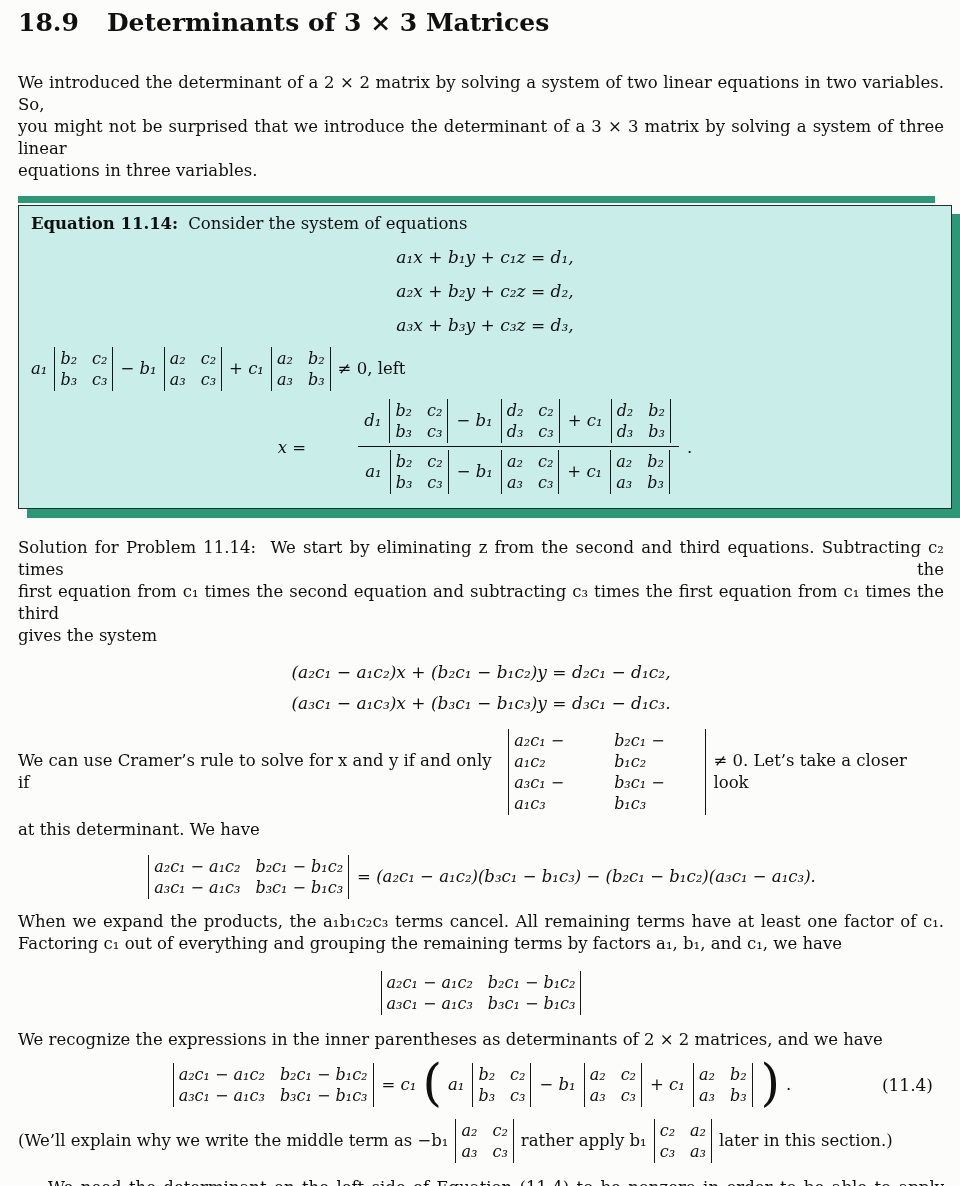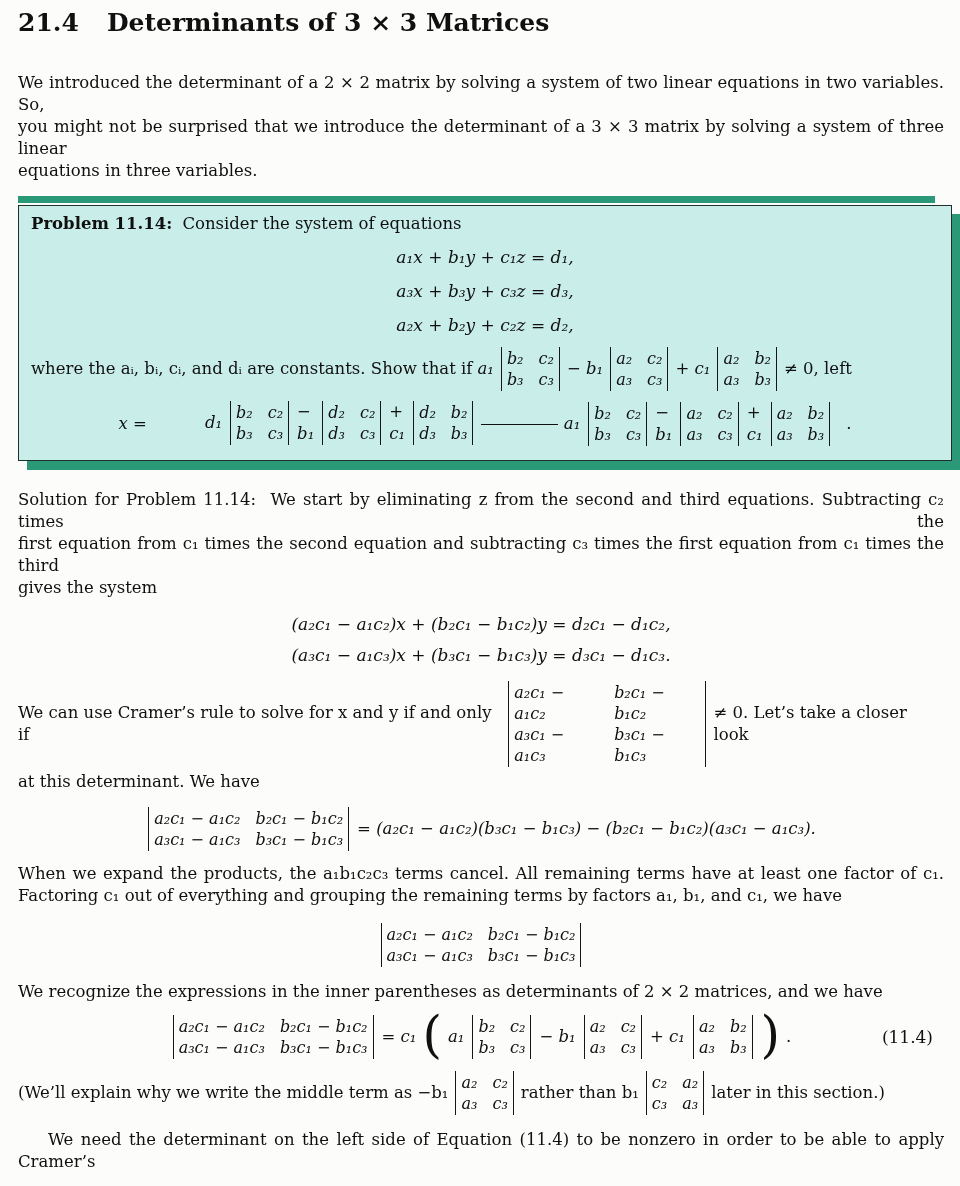--- a/index.html
+++ b/index.html
@@ -57,21 +57,21 @@
     padding: 1px 5px; margin: 0 2px;
     font-style: italic; font-size: 16px; vertical-align: middle;
   }
   .det-row { display: flex; justify-content: space-between; gap: 15px; line-height: 21px; }
   .det-big .det-row { }
   
   .xeq {
     display: flex; align-items: center; justify-content: center;
     gap: 8px; margin: 8px 0 2px 0;
   }
-  .frac { display: inline-flex; flex-direction: row; align-items: center; margin-left: 44px; }
+  .frac { display: inline-flex; flex-direction: column; align-items: center; margin-left: 44px; }
   .frac-row { display: inline-flex; align-items: center; gap: 6px; padding: 0 6px 3px 6px; }
   .frac-den { padding-top: 3px; }
   .frac-bar { height: 0; border-top: 1.6px solid #111; width: 100%; }
   
   .deq {
     display: flex; align-items: center; justify-content: center;
     gap: 6px; margin: 10px 0;
   }
   .deq-num-wrap { position: relative; }
   .eq-number {
@@ -88,43 +88,42 @@
     margin: 4px 0;
   }
   .cramer-wrap { margin: 2px 0 6px 0; }
   .sys-block { text-align: center; margin: 8px 0 10px 0; }
   .sys-block .eqline { line-height: 31px; font-size: 17px; }
 </style>
 </head>
 <body style="--green: #2b9877; color: rgb(16, 16, 16);">
 
 <header class="heading">
-  <span>21.4</span>
+  <span>18.9</span>
   <span>Determinants of 3 × 3 Matrices</span>
 </header>
 
 <p class="para" style="margin-bottom:14px;">
   <span class="pline j">We introduced the determinant of a 2 × 2 matrix by solving a system of two linear equations in two variables. So,</span>
   <span class="pline j">you might not be surprised that we introduce the determinant of a 3 × 3 matrix by solving a system of three linear</span>
   <span class="pline">equations in three variables.</span>
 </p>
 
 <div class="box-wrap">
   <div class="box-topbar" style="background: rgb(43, 152, 119);"></div>
   <div class="box" style="background: rgb(201, 238, 234); border-color: rgb(32, 48, 43);">
     <div class="box-head">
-      <span class="box-label">Problem 11.14:</span><span>Consider the system of equations</span>
+      <span class="box-label">Equation 11.14:</span><span>Consider the system of equations</span>
     </div>
     <div class="eqsys">
       <div class="eqline math">a₁x + b₁y + c₁z = d₁,</div>
+      <div class="eqline math">a₂x + b₂y + c₂z = d₂,</div>
       <div class="eqline math">a₃x + b₃y + c₃z = d₃,</div>
-      <div class="eqline math">a₂x + b₂y + c₂z = d₂,</div>
     </div>
     <div class="whereline">
-      <span>where the aᵢ, bᵢ, cᵢ, and dᵢ are constants. Show that if</span>
       <span class="math">a₁</span>
       <span class="det">
           <span class="det-row">
             <span class="det-cell">b₂</span>
             <span class="det-cell">c₂</span>
           </span>
           <span class="det-row">
             <span class="det-cell">b₃</span>
             <span class="det-cell">c₃</span>
           </span>
@@ -356,21 +355,21 @@
   <span class="det">
       <span class="det-row">
         <span class="det-cell">a₂</span>
         <span class="det-cell">c₂</span>
       </span>
       <span class="det-row">
         <span class="det-cell">a₃</span>
         <span class="det-cell">c₃</span>
       </span>
     </span>
-  <span>rather than b₁</span>
+  <span>rather apply b₁</span>
   <span class="det">
       <span class="det-row">
         <span class="det-cell">c₂</span>
         <span class="det-cell">a₂</span>
       </span>
       <span class="det-row">
         <span class="det-cell">c₃</span>
         <span class="det-cell">a₃</span>
       </span>
     </span>

